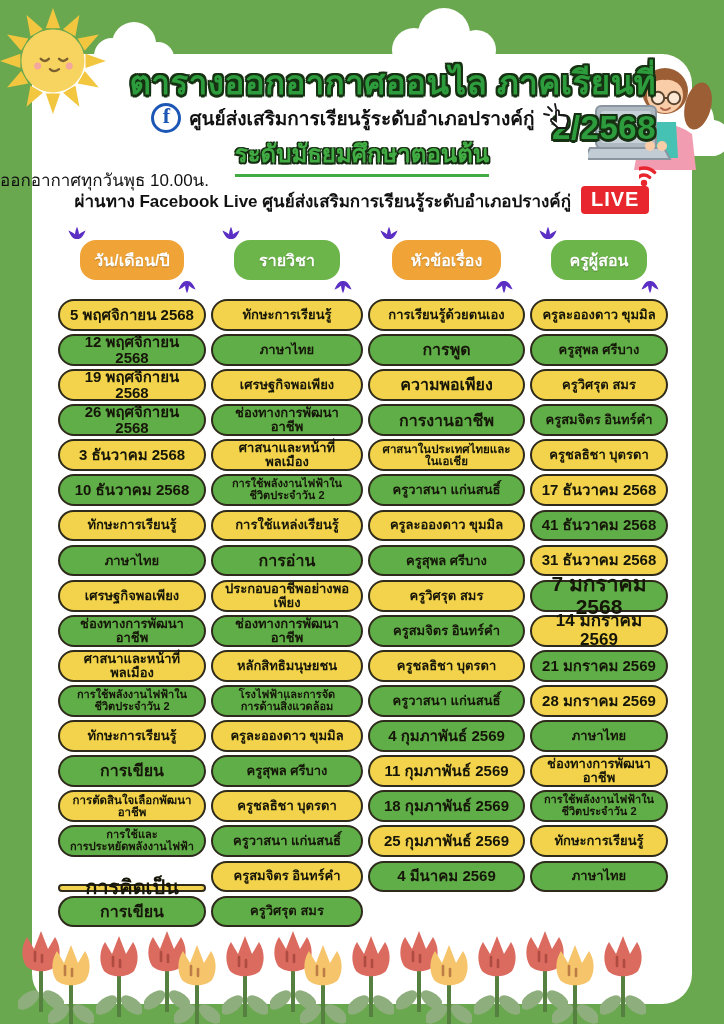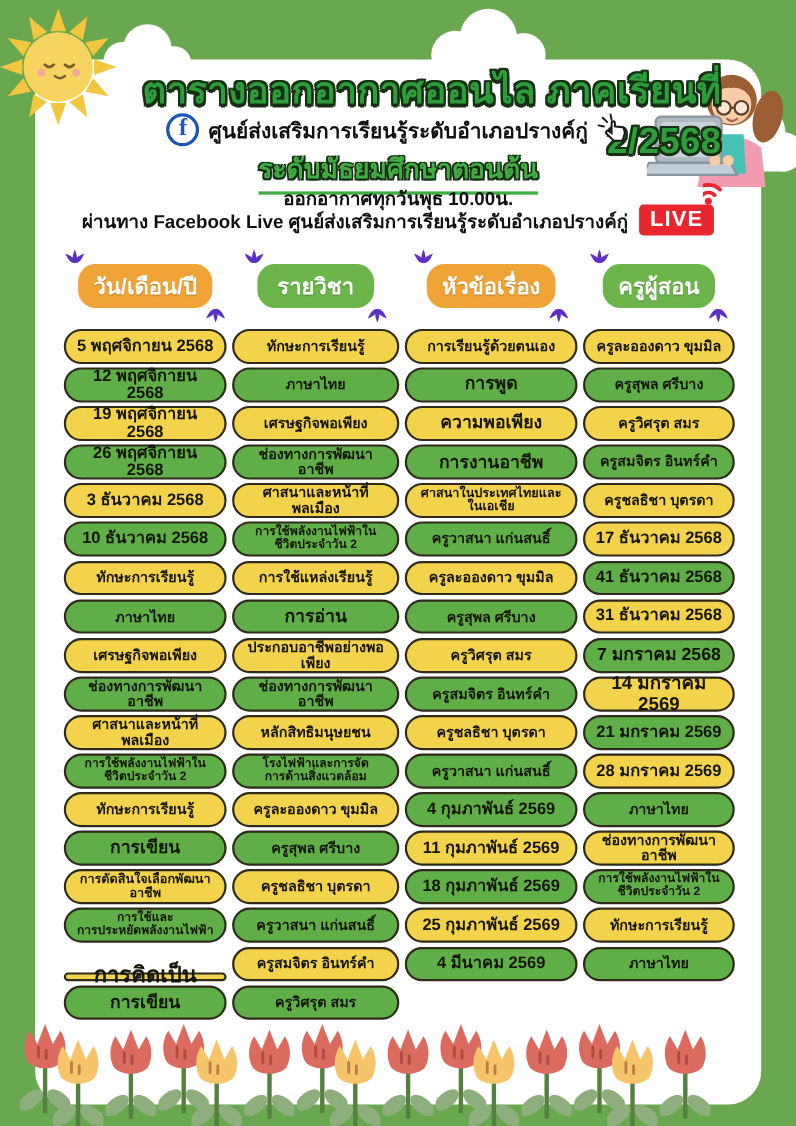--- a/index.html
+++ b/index.html
@@ -33,38 +33,38 @@
     color:var(--facebook-blue,#1c57b5); font-family:"Liberation Serif",serif;
     font-weight:bold; font-size:22px; line-height:1; padding-bottom:4px;
   }
   .fb-text{font-size:19px; font-weight:bold; color:#101010;}
   .level-row{position:absolute; top:134px; left:0; width:724px; text-align:center;}
   .level{
     display:inline-block; font-size:24px; font-weight:bold; color:var(--highlight-green,#41ac43);
     text-shadow:-1.5px -1.5px 0 #142c10,1.5px -1.5px 0 #142c10,-1.5px 1.5px 0 #142c10,1.5px 1.5px 0 #142c10;
     border-bottom:3px solid var(--highlight-green,#41ac43); padding-bottom:1px;
   }
-  .line1{position:absolute; top:166px; left:0; width:724px; text-align:center; font-size:17px; font-weight:bold; color:#101010;}
+  .line1{position:absolute; top:166px; left:0; width:724px; text-align:left; font-size:17px; font-weight:normal; color:#101010;}
   .line2-row{position:absolute; top:186px; left:0; width:724px; display:flex; align-items:center; justify-content:center; gap:10px;}
   .line2{font-size:17px; font-weight:bold; color:#101010;}
   .live-badge{
     position:relative; background:var(--live-red,#e8262d); color:#fff; font-weight:bold;
     font-size:20px; letter-spacing:1px; padding:2px 10px 3px; border-radius:4px;
   }
   .live-waves{position:absolute; right:-16px; top:-26px; width:26px; height:28px;}
   
   .thead{
     position:absolute; top:240px; left:58px; width:610px;
     display:grid; grid-template-columns:148px 152px 157px 138px; column-gap:5px;
   }
   .hwrap{display:flex; justify-content:center;}
   .hpill{
     position:relative; min-width:70%; height:40px; border-radius:16px;
     display:flex; align-items:center; justify-content:center; padding:0 14px; box-sizing:border-box;
-    color:#fff; font-weight:bold; font-size:20px; text-shadow:0 1px 1px rgba(0,0,0,.25);
+    color:#fff; font-weight:bold; font-size:16px; text-shadow:0 1px 1px rgba(0,0,0,.25);
   }
   .hpill.orange{background:var(--header-orange,#f0a437);}
   .hpill.green{background:var(--header-green,#6cb54a);justify-content:center;}
   .splat{position:absolute; width:26px; height:26px;}
   .splat.tl{left:-16px; top:-14px;}
   .splat.br{right:-16px; bottom:-14px; transform:rotate(180deg);}
   .grid{
     position:absolute; top:299px; left:58px; width:610px;
     display:grid; grid-template-columns:148px 152px 157px 138px;
     grid-auto-rows:31.8px; column-gap:5px; row-gap:3.3px;
@@ -289,21 +289,21 @@
       <div class="cell yellow" style="font-size: 13px;">การใช้แหล่งเรียนรู้</div>
       <div class="cell yellow" style="font-size: 13px;">ครูละอองดาว ขุมมิล</div>
       <div class="cell green" style="font-size: 15px;">41 ธันวาคม 2568</div>
       <div class="cell green" style="font-size: 13px;">ภาษาไทย</div>
       <div class="cell green" style="font-size: 16px;">การอ่าน</div>
       <div class="cell green" style="font-size: 13px;">ครูสุพล ศรีบาง</div>
       <div class="cell yellow" style="font-size: 15px;">31 ธันวาคม 2568</div>
       <div class="cell yellow" style="font-size: 13px;">เศรษฐกิจพอเพียง</div>
       <div class="cell yellow" style="font-size: 13px;">ประกอบอาชีพอย่างพอเพียง</div>
       <div class="cell yellow" style="font-size: 13px;">ครูวิศรุต สมร</div>
-      <div class="cell green" style="font-size: 16px;">7 มกราคม 2568</div>
+      <div class="cell green" style="font-size: 21px;">7 มกราคม 2568</div>
       <div class="cell green" style="font-size: 13px;">ช่องทางการพัฒนาอาชีพ</div>
       <div class="cell green" style="font-size: 13px;">ช่องทางการพัฒนาอาชีพ</div>
       <div class="cell green" style="font-size: 13px;">ครูสมจิตร อินทร์คำ</div>
       <div class="cell yellow" style="font-size: 17px;">14 มกราคม 2569</div>
       <div class="cell yellow" style="font-size: 13px;">ศาสนาและหน้าที่พลเมือง</div>
       <div class="cell yellow" style="font-size: 13px;">หลักสิทธิมนุษยชน</div>
       <div class="cell yellow" style="font-size: 13px;">ครูชลธิชา บุตรดา</div>
       <div class="cell green" style="font-size: 15px;">21 มกราคม 2569</div>
       <div class="cell green" style="font-size: 11px;">การใช้พลังงานไฟฟ้าใน
 ชีวิตประจำวัน 2</div>

